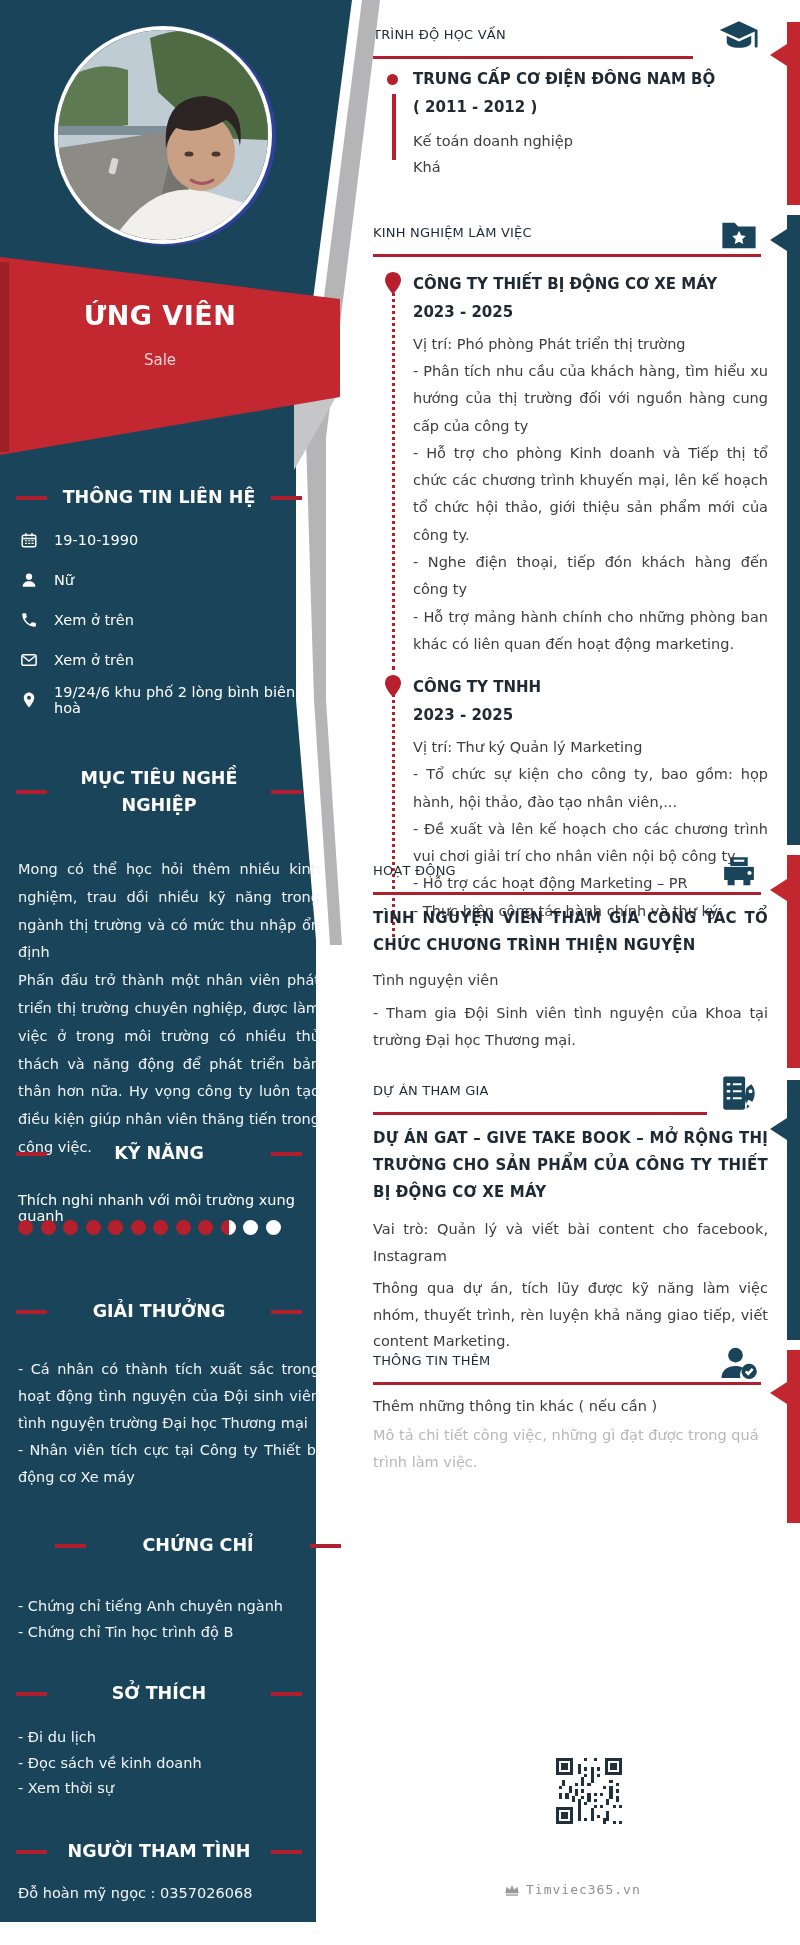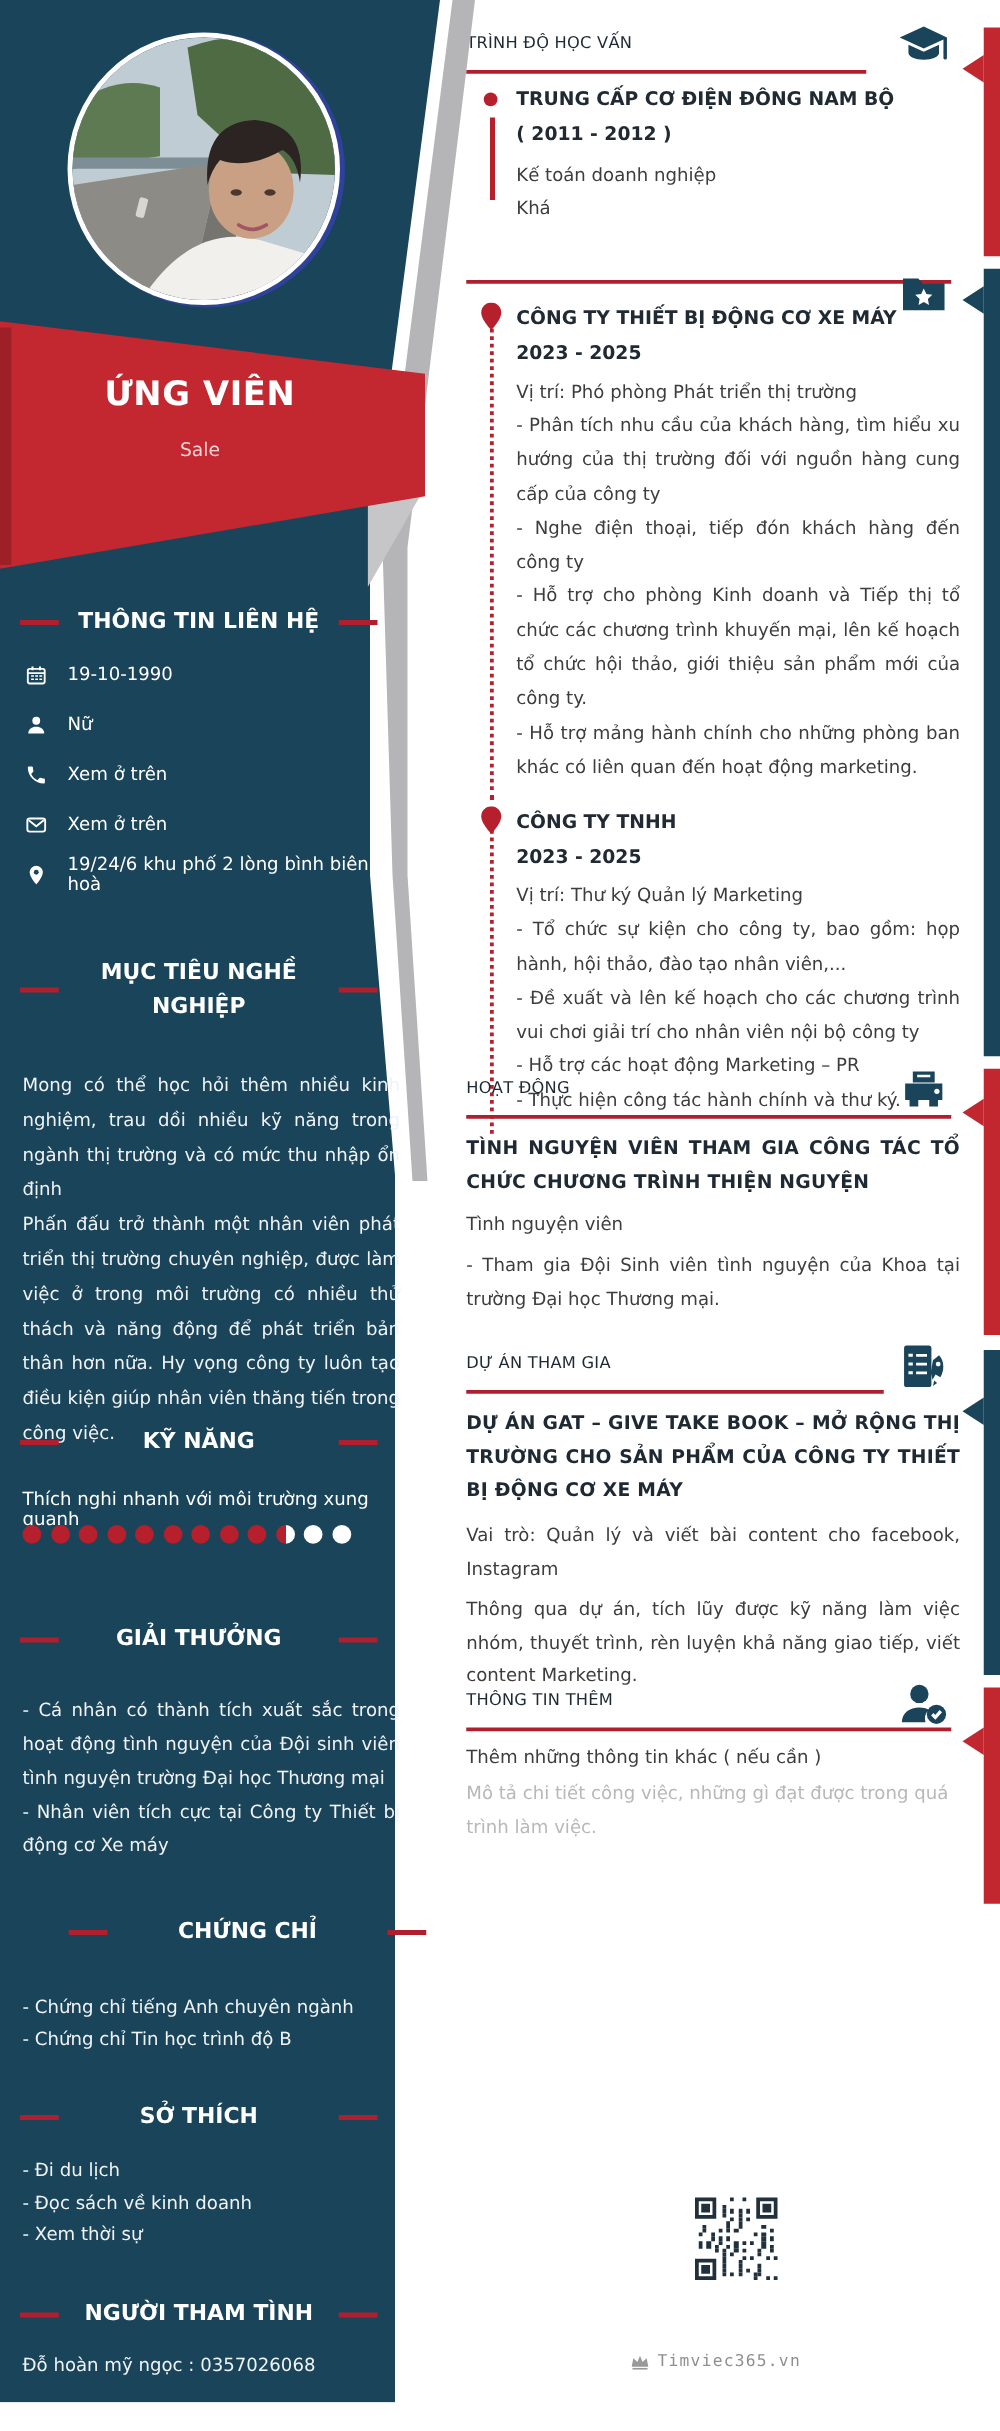--- a/index.html
+++ b/index.html
@@ -272,36 +272,37 @@
       <span class="edu-dot"></span>
       <span class="edu-line"></span>
       <div class="edu-school">TRUNG CẤP CƠ ĐIỆN ĐÔNG NAM BỘ</div>
       <div class="edu-period">( 2011 - 2012 )</div>
       <div class="edu-field">Kế toán doanh nghiệp</div>
       <div class="edu-grade">Khá</div>
     </div>
   </div>
 
   <div class="sec" style="top:218px;">
+    <h2>KINH NGHIỆM LÀM VIỆC</h2>
     <svg class="sec-icon" viewBox="0 0 24 24">
         <path d="M2.5 5h7l2 2.2h10V19.5H2.5z" fill="currentColor"></path>
         <path d="M12 9.6l1.2 2.5 2.7.4-2 1.9.5 2.7-2.4-1.3-2.4 1.3.5-2.7-2-1.9 2.7-.4z" fill="#fff"></path>
       </svg>
     <div class="rule w388"></div>
 
     <div class="job">
       <svg class="pin" viewBox="0 0 18 22">
           <path d="M9 0C4.6 0 1 3.6 1 8c0 6 8 14 8 14s8-8 8-14c0-4.4-3.6-8-8-8z" fill="#b61f2c"></path>
         </svg>
       <div class="job-co">CÔNG TY THIẾT BỊ ĐỘNG CƠ XE MÁY</div>
       <div class="job-period">2023 - 2025</div>
       <div class="job-pos">Vị trí: Phó phòng Phát triển thị trường</div>
       <div class="job-det">- Phân tích nhu cầu của khách hàng, tìm hiểu xu hướng của thị trường đối với nguồn hàng cung cấp của công ty</div>
+      <div class="job-det">- Hỗ trợ cho phòng Kinh doanh và Tiếp thị tổ chức các chương trình khuyến mại, lên kế hoạch tổ chức hội thảo, giới thiệu sản phẩm mới của công ty.</div>
       <div class="job-det">- Nghe điện thoại, tiếp đón khách hàng đến công ty</div>
-      <div class="job-det">- Hỗ trợ cho phòng Kinh doanh và Tiếp thị tổ chức các chương trình khuyến mại, lên kế hoạch tổ chức hội thảo, giới thiệu sản phẩm mới của công ty.</div>
       <div class="job-det">- Hỗ trợ mảng hành chính cho những phòng ban khác có liên quan đến hoạt động marketing.</div>
     </div>
 
     <div class="job">
       <svg class="pin" viewBox="0 0 18 22">
           <path d="M9 0C4.6 0 1 3.6 1 8c0 6 8 14 8 14s8-8 8-14c0-4.4-3.6-8-8-8z" fill="#b61f2c"></path>
         </svg>
       <div class="job-co">CÔNG TY TNHH</div>
       <div class="job-period">2023 - 2025</div>
       <div class="job-pos">Vị trí: Thư ký Quản lý Marketing</div>

